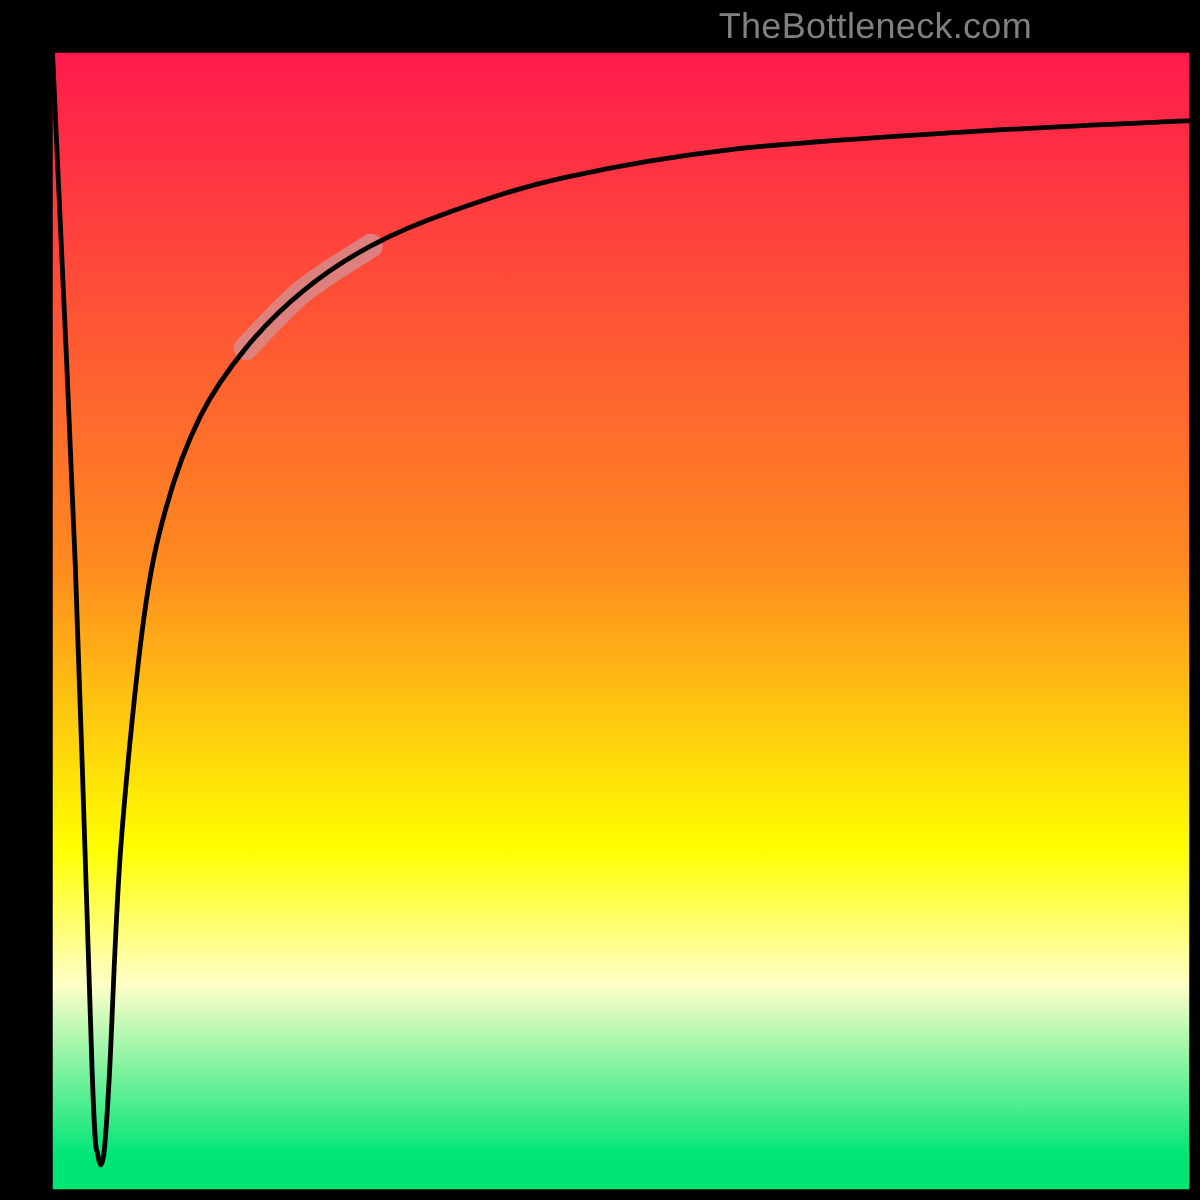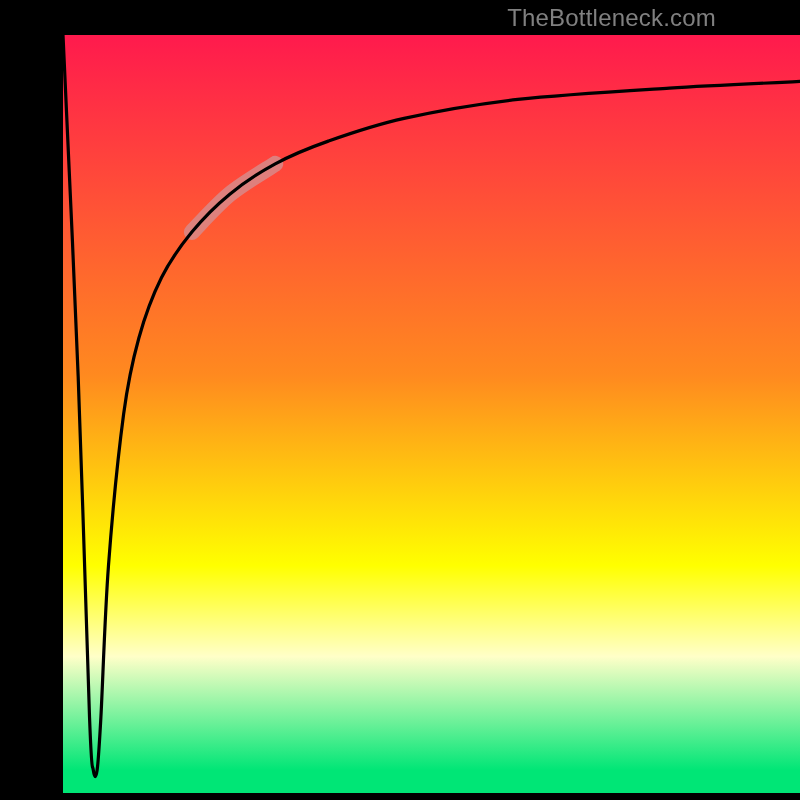--- a/index.html
+++ b/index.html
@@ -8,21 +8,20 @@
     width: 800px;
     height: 800px;
     overflow: hidden;
     background: #000;
     font-family: Arial, Helvetica, sans-serif;
   }
   .stage {
     position: relative;
     width: 696px;
     height: 800px;
-    margin-left: 28px;
   }
   .attribution {
     position: absolute;
     top: 4px;
     right: 8px;
     color: #808080;
     font-size: 24px;
     font-weight: 400;
     letter-spacing: 0.2px;
     z-index: 5;

